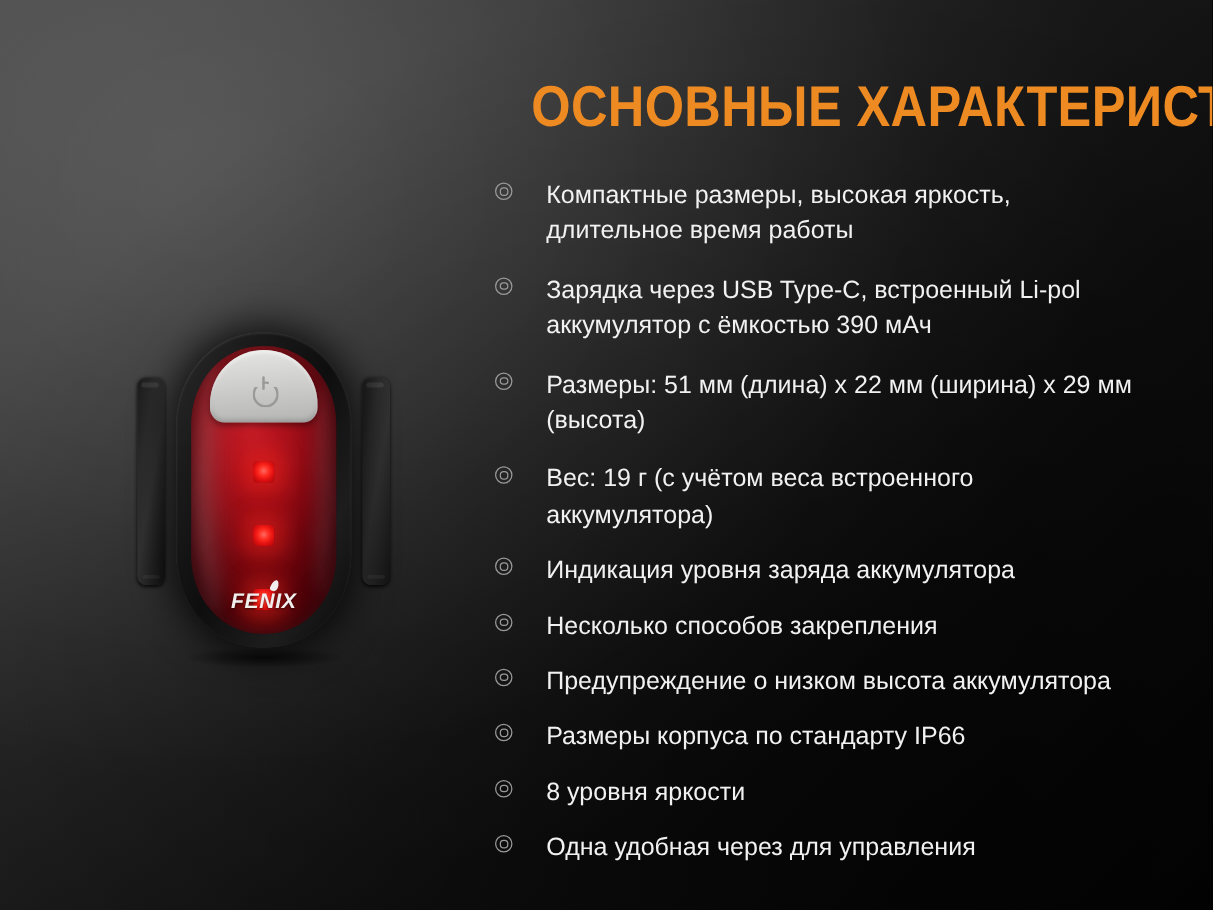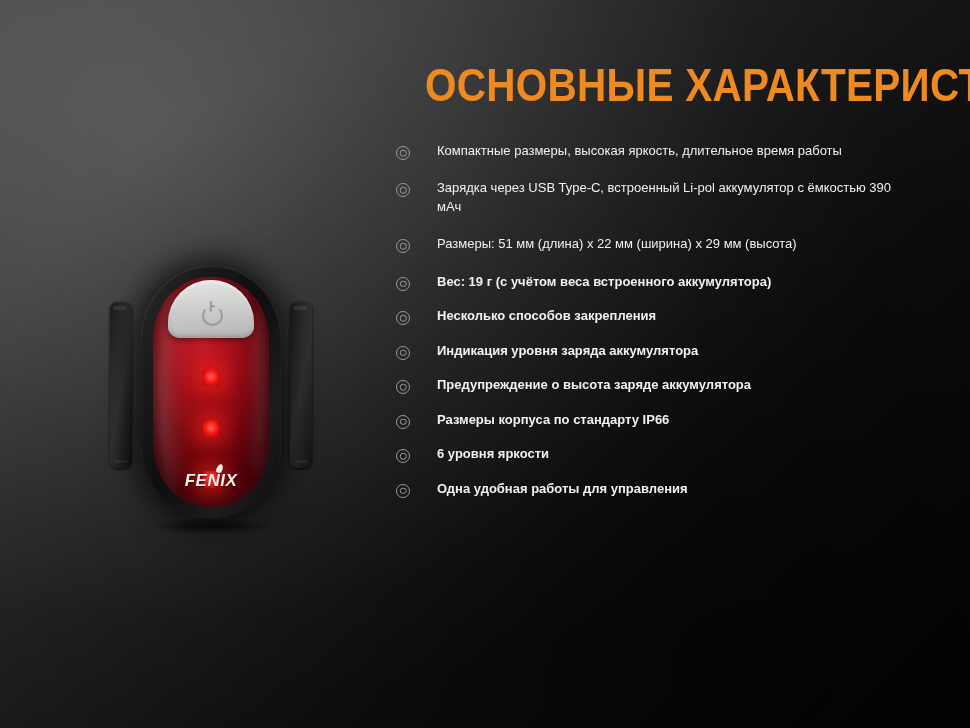--- a/index.html
+++ b/index.html
@@ -260,21 +260,21 @@
   .feature-list {
     list-style: none;
     margin: 0;
     padding: 0;
   }
   .feature-item {
     display: flex;
     align-items: flex-start;
     margin-bottom: 19px;
   }
-  .feature-item.tight { margin-bottom: 16px; font-weight: bold; }
+  .feature-item.tight { margin-bottom: 16px; }
 
   .bullet-icon {
     flex: 0 0 auto;
     width: 14px;
     height: 14px;
     margin-top: 4px;
     margin-right: 27px;
     border: 1.4px solid #9a9a9a;
     border-radius: 50%;
     position: relative;
@@ -287,21 +287,21 @@
     top: 50%;
     transform: translate(-50%, -50%);
     width: 6.5px;
     height: 6.5px;
     border: 1.3px solid #9a9a9a;
     border-radius: 50%;
     box-sizing: border-box;
   }
 
   .feature-text {
-    font-size: 13px;
+    font-size: 20px;
     line-height: 1.42;
     color: #f1f1f1;
     max-width: 470px;
   }
 </style>
 </head>
 <body>
 
 <div id="slide">
 
@@ -362,44 +362,44 @@
         <span class="feature-text">Размеры: 51 мм (длина) x 22 мм (ширина) x 29 мм (высота)</span>
       </li>
 
       <li class="feature-item tight">
         <span class="bullet-icon"></span>
         <span class="feature-text">Вес: 19 г (с учётом веса встроенного аккумулятора)</span>
       </li>
 
       <li class="feature-item tight">
         <span class="bullet-icon"></span>
+        <span class="feature-text">Индикация уровня заряда аккумулятора</span>
+      </li>
+
+      <li class="feature-item tight">
+        <span class="bullet-icon"></span>
         <span class="feature-text">Несколько способов закрепления</span>
       </li>
 
       <li class="feature-item tight">
         <span class="bullet-icon"></span>
-        <span class="feature-text">Индикация уровня заряда аккумулятора</span>
-      </li>
-
-      <li class="feature-item tight">
-        <span class="bullet-icon"></span>
-        <span class="feature-text">Предупреждение о высота заряде аккумулятора</span>
+        <span class="feature-text">Предупреждение о низком высота аккумулятора</span>
       </li>
 
       <li class="feature-item tight">
         <span class="bullet-icon"></span>
         <span class="feature-text">Размеры корпуса по стандарту IP66</span>
       </li>
 
       <li class="feature-item tight">
         <span class="bullet-icon"></span>
-        <span class="feature-text">6 уровня яркости</span>
-      </li>
-
-      <li class="feature-item tight">
-        <span class="bullet-icon"></span>
-        <span class="feature-text">Одна удобная работы для управления</span>
+        <span class="feature-text">8 уровня яркости</span>
+      </li>
+
+      <li class="feature-item tight">
+        <span class="bullet-icon"></span>
+        <span class="feature-text">Одна удобная через для управления</span>
       </li>
 
     </ul>
   </div>
 
 </div>
 
 </body></html>

